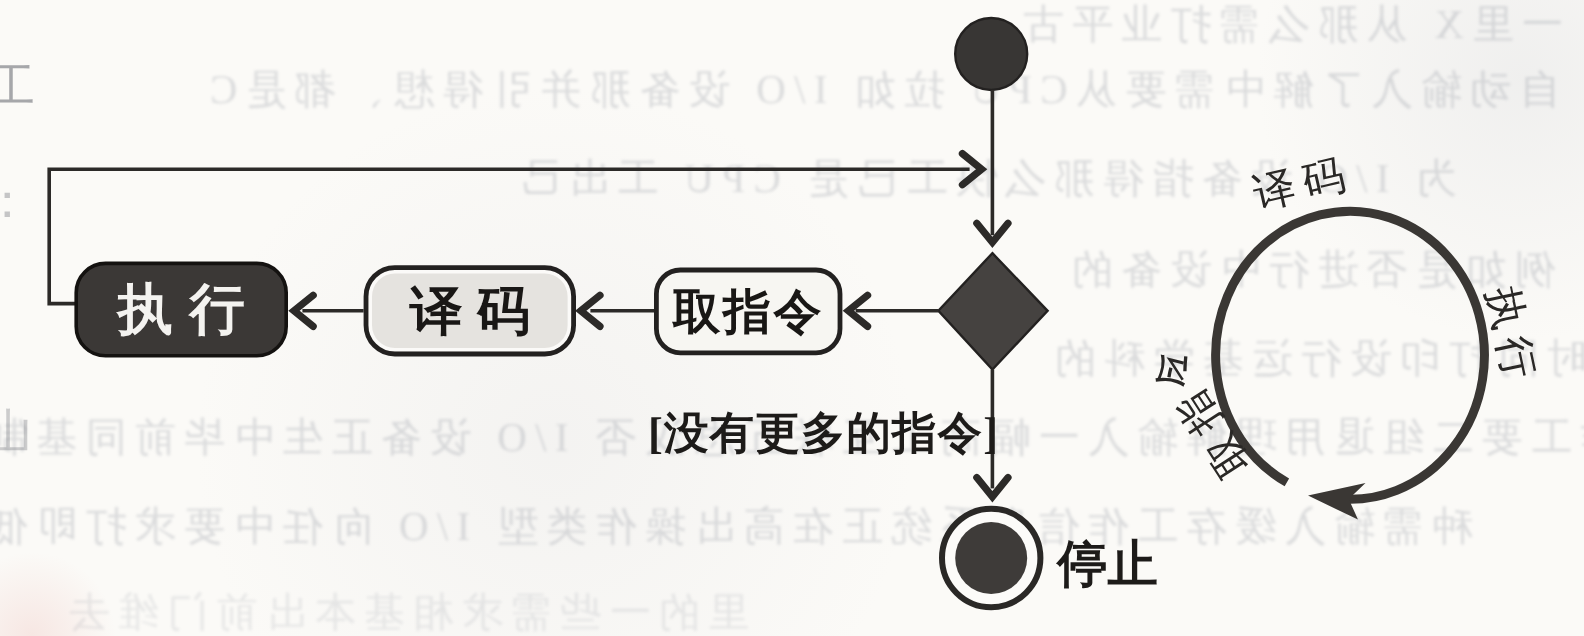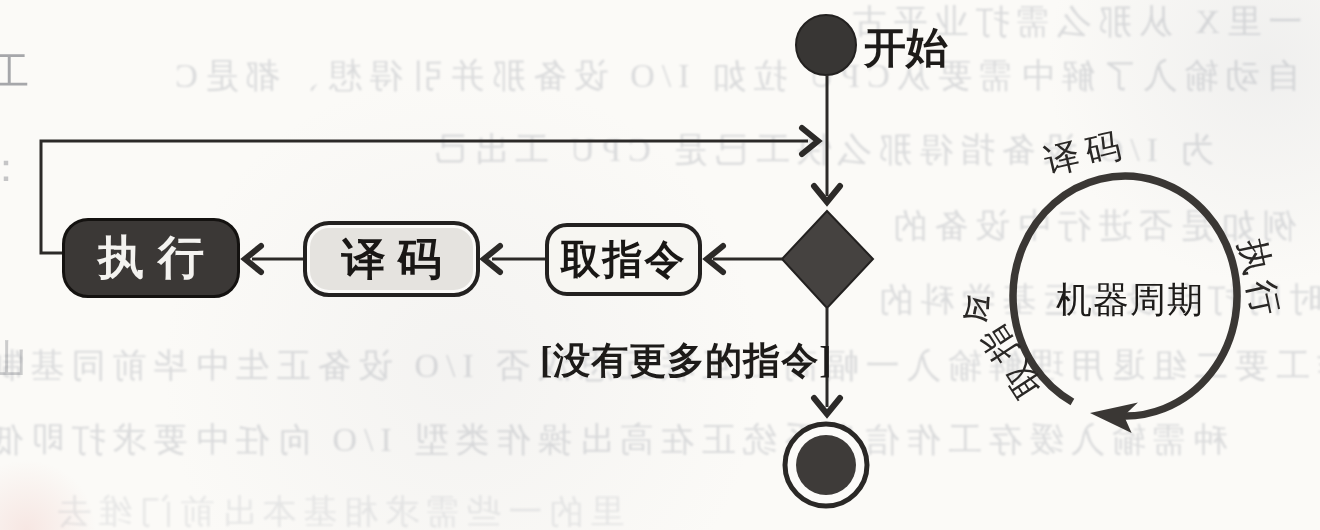--- a/index.html
+++ b/index.html
@@ -110,21 +110,20 @@
     <circle cx="826" cy="465" r="30" fill="#3e3b39"></circle>
 
     <path d="M 1072.4 402 A 112 120 0 1 1 1113.2 415.4" fill="none" stroke="#3a3734" stroke-width="7.5"></path>
     <path d="M 0 0 L 46 -17 L 34 -2 L 44 14 Z" fill="#3a3734" transform="translate(1090 413) rotate(8)"></path>
   </svg>
 
   <div class="node node-exec">执行</div>
   <div class="node node-decode">译码</div>
   <div class="node node-fetch">取指令</div>
 
-  <div class="lbl lbl-start">开始</div>
+  <div class="lbl lbl-stop">停止</div>
   <div class="lbl lbl-guard">[没有更多的指令]</div>
 
-  <div class="lbl lbl-cycle-center">机器周期</div>
   <div class="ring ring-decode">译码</div>
   <div class="ring ring-exec">执行</div>
   <div class="ring ring-fetch">取指令</div>
 
 </div>
 
 </body></html>

